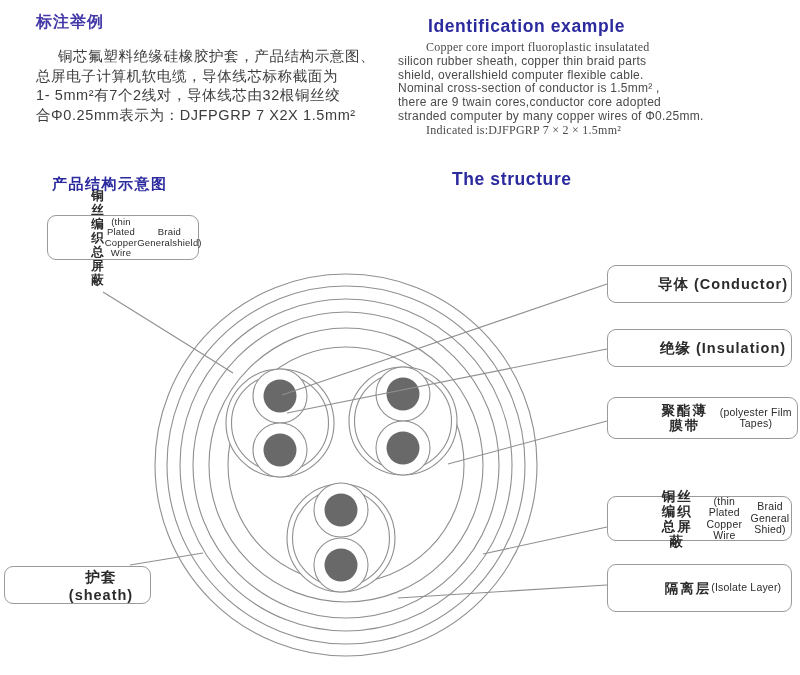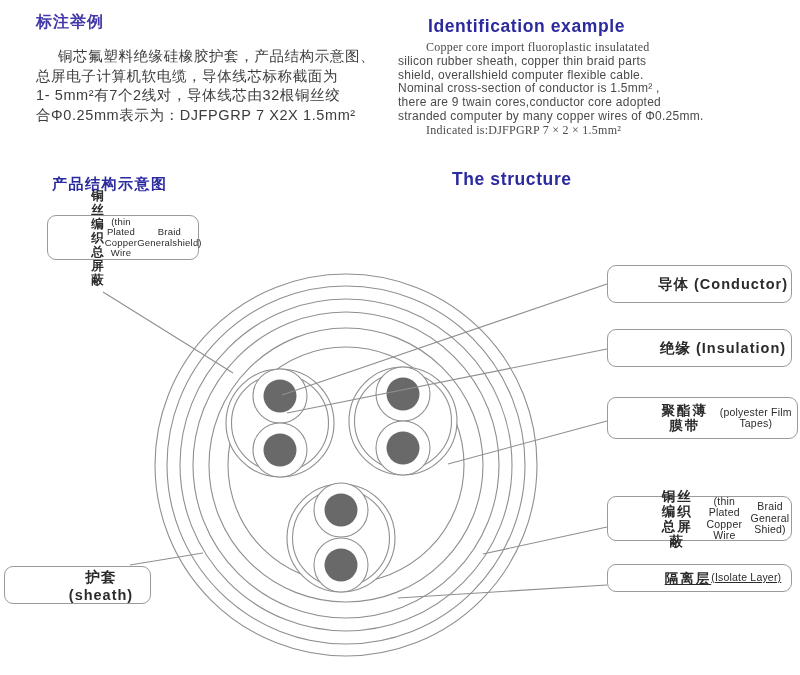--- a/index.html
+++ b/index.html
@@ -39,21 +39,21 @@
   .lbox .l-sub{font-size:10.5px;line-height:11.5px;letter-spacing:0.2px;}
   .lbox .l-single{font-size:14.5px;font-weight:bold;letter-spacing:1px;}
 
   #box-overall{left:47px;top:215px;width:152px;height:45px;}
   #box-overall .l-main{font-size:12.5px;letter-spacing:1px;line-height:14px;}
   #box-overall .l-sub{font-size:9.5px;line-height:10.5px;}
   #box-conductor{left:607px;top:265px;width:185px;height:38px;}
   #box-insulation{left:607px;top:329px;width:185px;height:38px;}
   #box-filmtape{left:607px;top:397px;width:191px;height:42px;}
   #box-pairshield{left:607px;top:496px;width:185px;height:45px;}
-  #box-isolate{left:607px;top:564px;width:185px;height:28px;text-decoration:underline;}
+  #box-isolate{left:607px;top:564px;width:185px;height:48px;}
   #box-sheath{left:4px;top:566px;width:147px;height:38px;}
 </style>
 </head>
 <body>
 
 <div id="page">
 
   <div class="cn-block">
     <div class="cn-title">标注举例</div>
     <div class="cn-line indent">铜芯氟塑料绝缘硅橡胶护套，产品结构示意图、</div>

